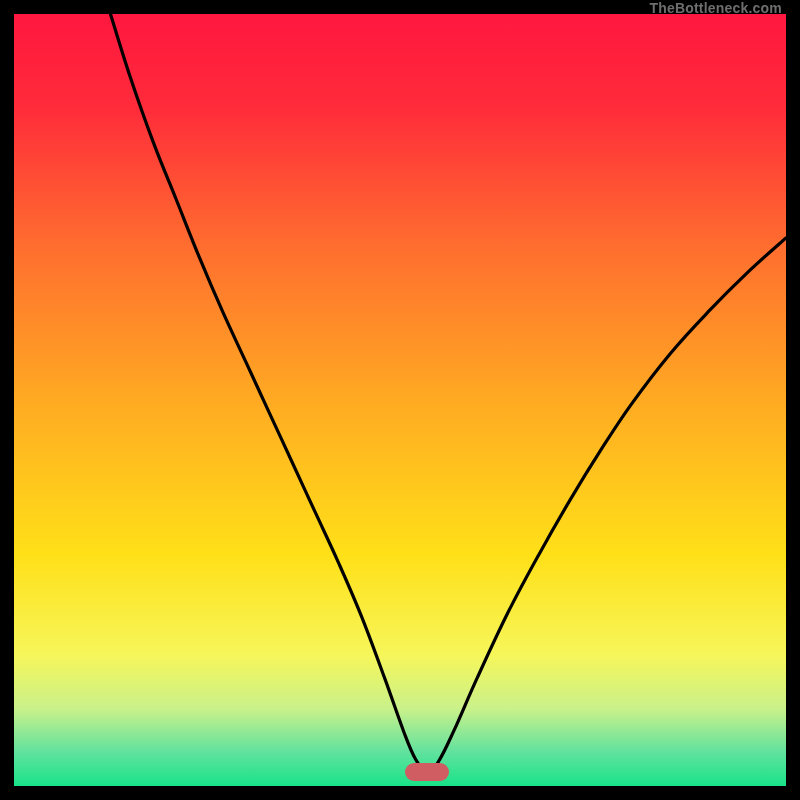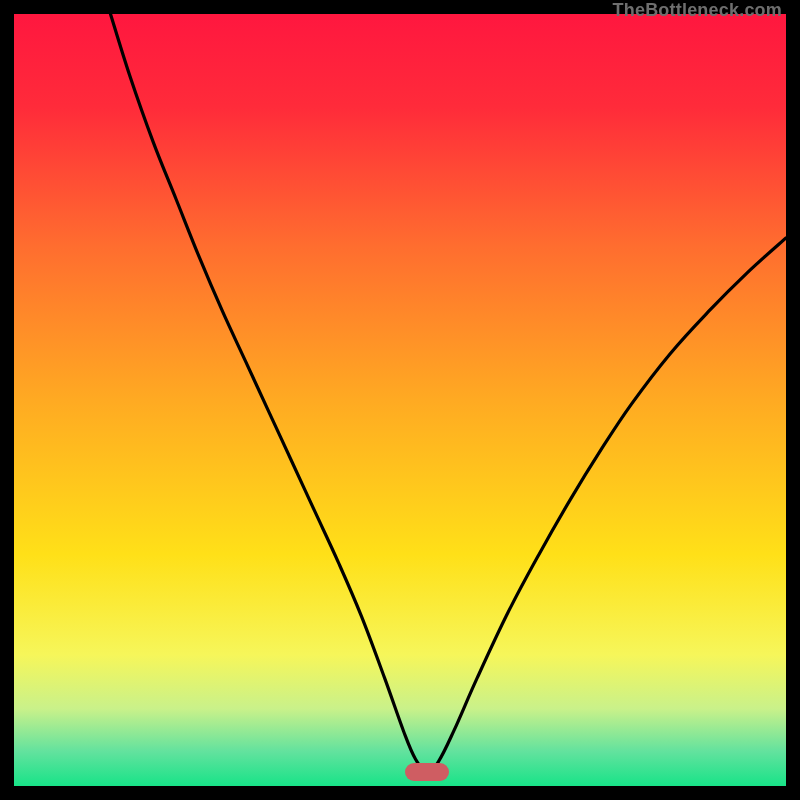--- a/index.html
+++ b/index.html
@@ -23,21 +23,21 @@
     position: absolute;
     left: 0;
     top: 0;
     width: 772px;
     height: 772px;
   }
   .watermark {
     position: absolute;
     top: 0;
     right: 18px;
-    font-size: 18px;
+    font-size: 14px;
     font-weight: 600;
     color: #6e6e6e;
     letter-spacing: 0.2px;
     user-select: none;
     margin-left: 24px;
   }
   .marker {
     position: absolute;
     width: 44px;
     height: 18px;

